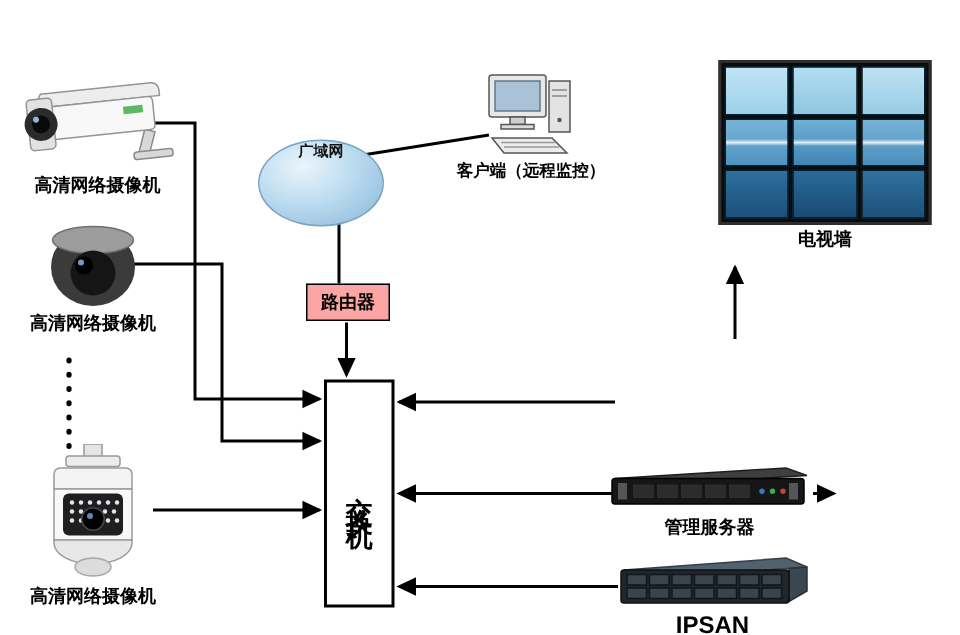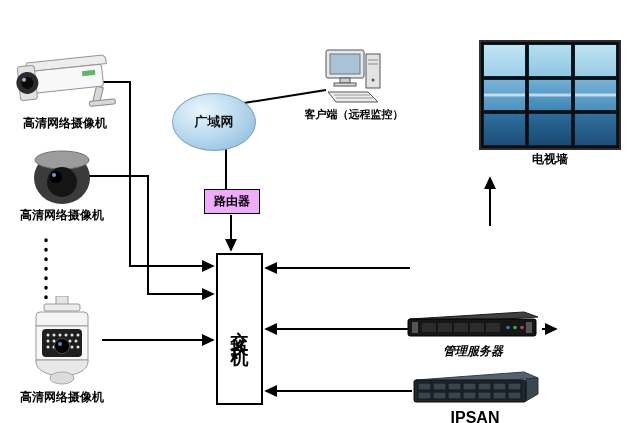--- a/index.html
+++ b/index.html
@@ -15,26 +15,26 @@
   .edge { stroke:#000; stroke-width:2; fill:none; }
   .node { position:absolute; text-align:center; }
   .node svg { display:block; margin:0 auto; }
   .lbl { font-size:12px; font-weight:bold; color:#000; line-height:1.2; margin-top:2px; white-space:nowrap; }
   .lbl.small { font-size:11px; }
   .wan {
     position:absolute; left:172px; top:93px; width:82px; height:56px;
     border-radius:50%;
     background:radial-gradient(ellipse at 35% 30%, #eaf5fc 0%, #bcdcf0 45%, #88b6d8 100%);
     border:1px solid #7aa3c4;
-    display:flex; align-items:center; justify-content:center;
-    font-size:13px; font-weight:bold; color:#111;
+    display:flex; align-items:flex-start; justify-content:center;
+    font-size:10px; font-weight:bold; color:#111;
   }
   .router {
     position:absolute; left:204px; top:189px; width:56px; height:25px;
-    border:1.5px solid #000; background:#f0abfc; box-sizing:border-box;
+    border:1.5px solid #000; background:#fca5a5; box-sizing:border-box;
     display:flex; align-items:center; justify-content:center;
     font-size:12px; font-weight:bold;
   }
   .switch {
     position:absolute; left:216px; top:253px; width:47px; height:152px;
     border:2px solid #000; background:#fff; box-sizing:border-box;
     display:flex; align-items:center; justify-content:center;
   }
   .switch .vtext {
     writing-mode:vertical-lr; text-orientation:upright;
@@ -179,21 +179,21 @@
       <div class="tvcell r2b"></div>
       <div class="tvcell r2c"></div>
       <div class="tvcell r3a"></div>
       <div class="tvcell r3b"></div>
       <div class="tvcell r3c"></div>
     </div>
     <div class="lbl">电视墙</div>
   </div>
 
 
-  <div class="node" style="left:404px; top:310px; width:138px;font-style:italic;">
+  <div class="node" style="left:404px; top:310px; width:138px;">
     <svg width="138" height="32" viewBox="0 0 138 32">
       <polygon points="6,9 120,2 134,7 20,14" fill="#3f3f3f" stroke="#1e1e1e"></polygon>
       <rect x="4" y="9" width="128" height="17" rx="2" fill="#161616" stroke="#000"></rect>
       <rect x="8" y="12" width="6" height="11" fill="#555"></rect>
       <rect x="122" y="12" width="6" height="11" fill="#555"></rect>
       <g fill="#2c2c2c">
         <rect x="18" y="13" width="14" height="9"></rect>
           <rect x="34" y="13" width="14" height="9"></rect>
         <rect x="50" y="13" width="14" height="9"></rect>
           <rect x="66" y="13" width="14" height="9"></rect>

